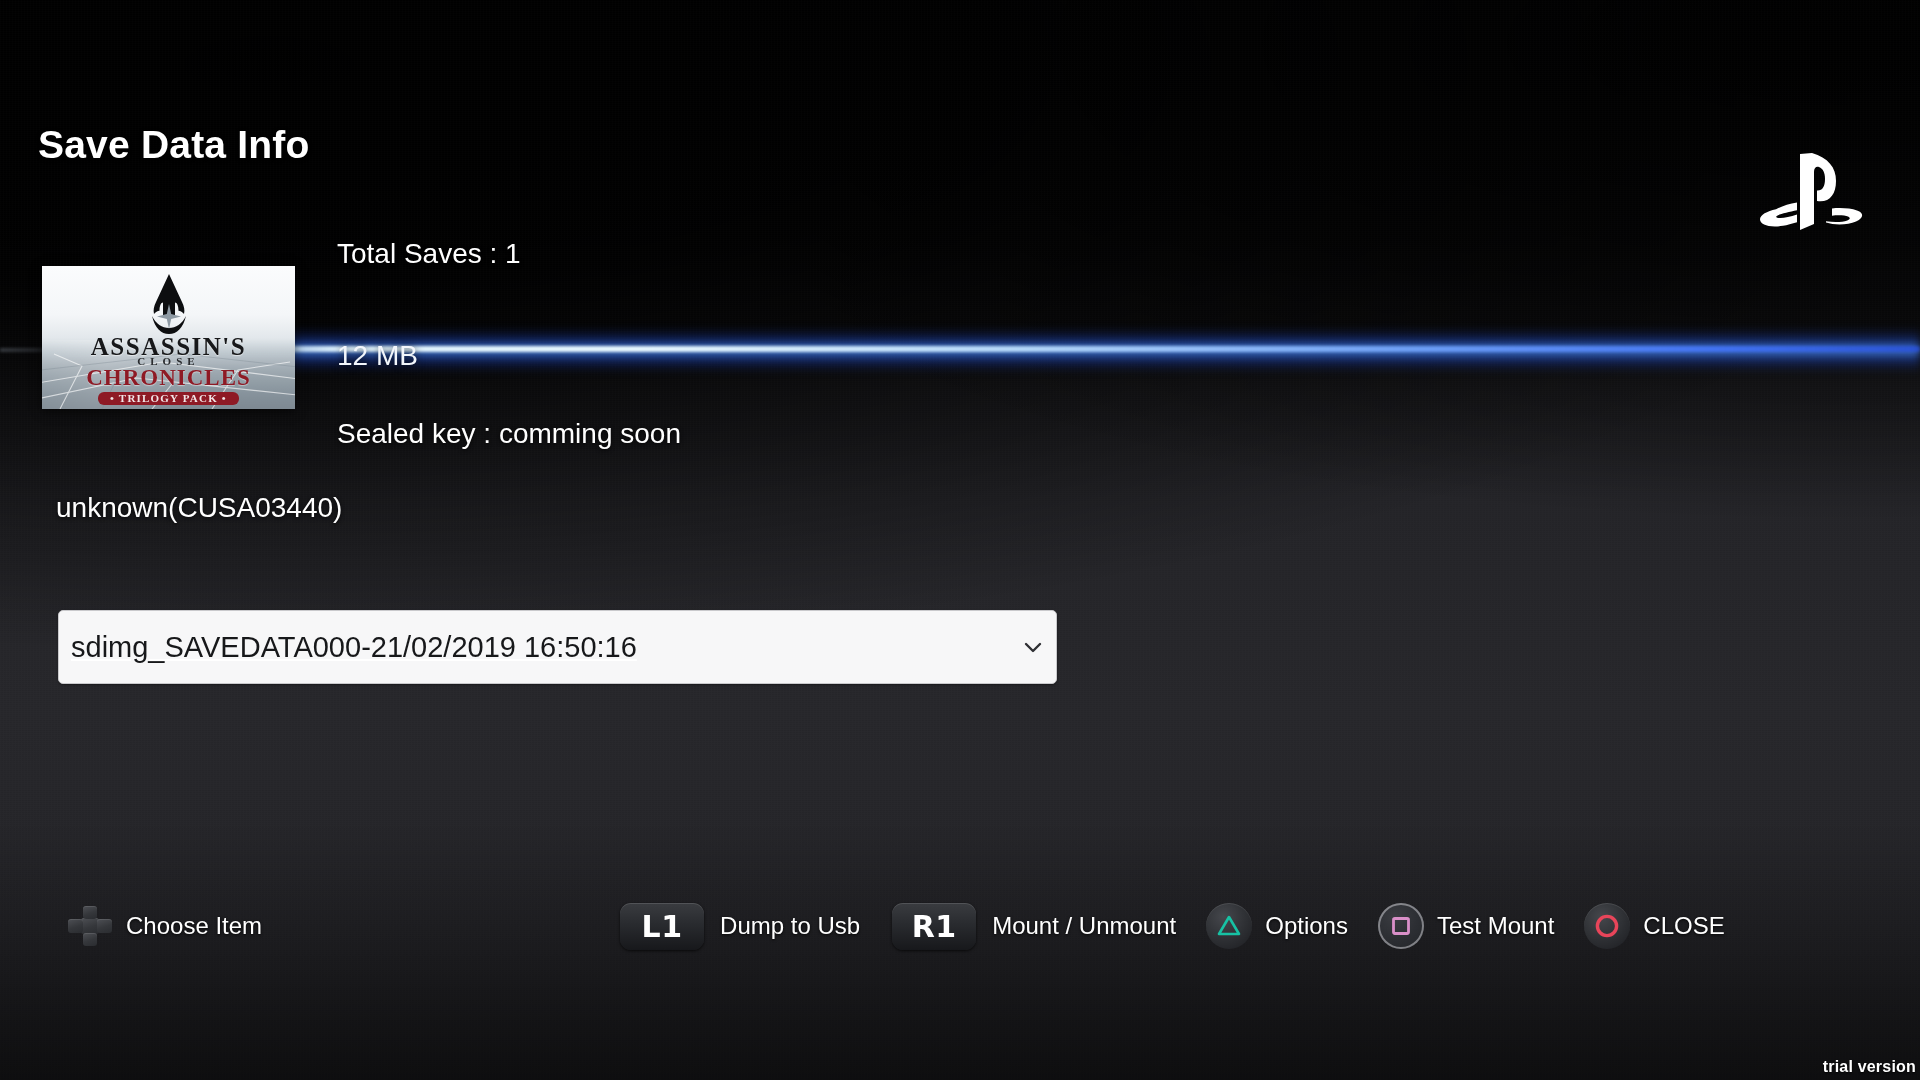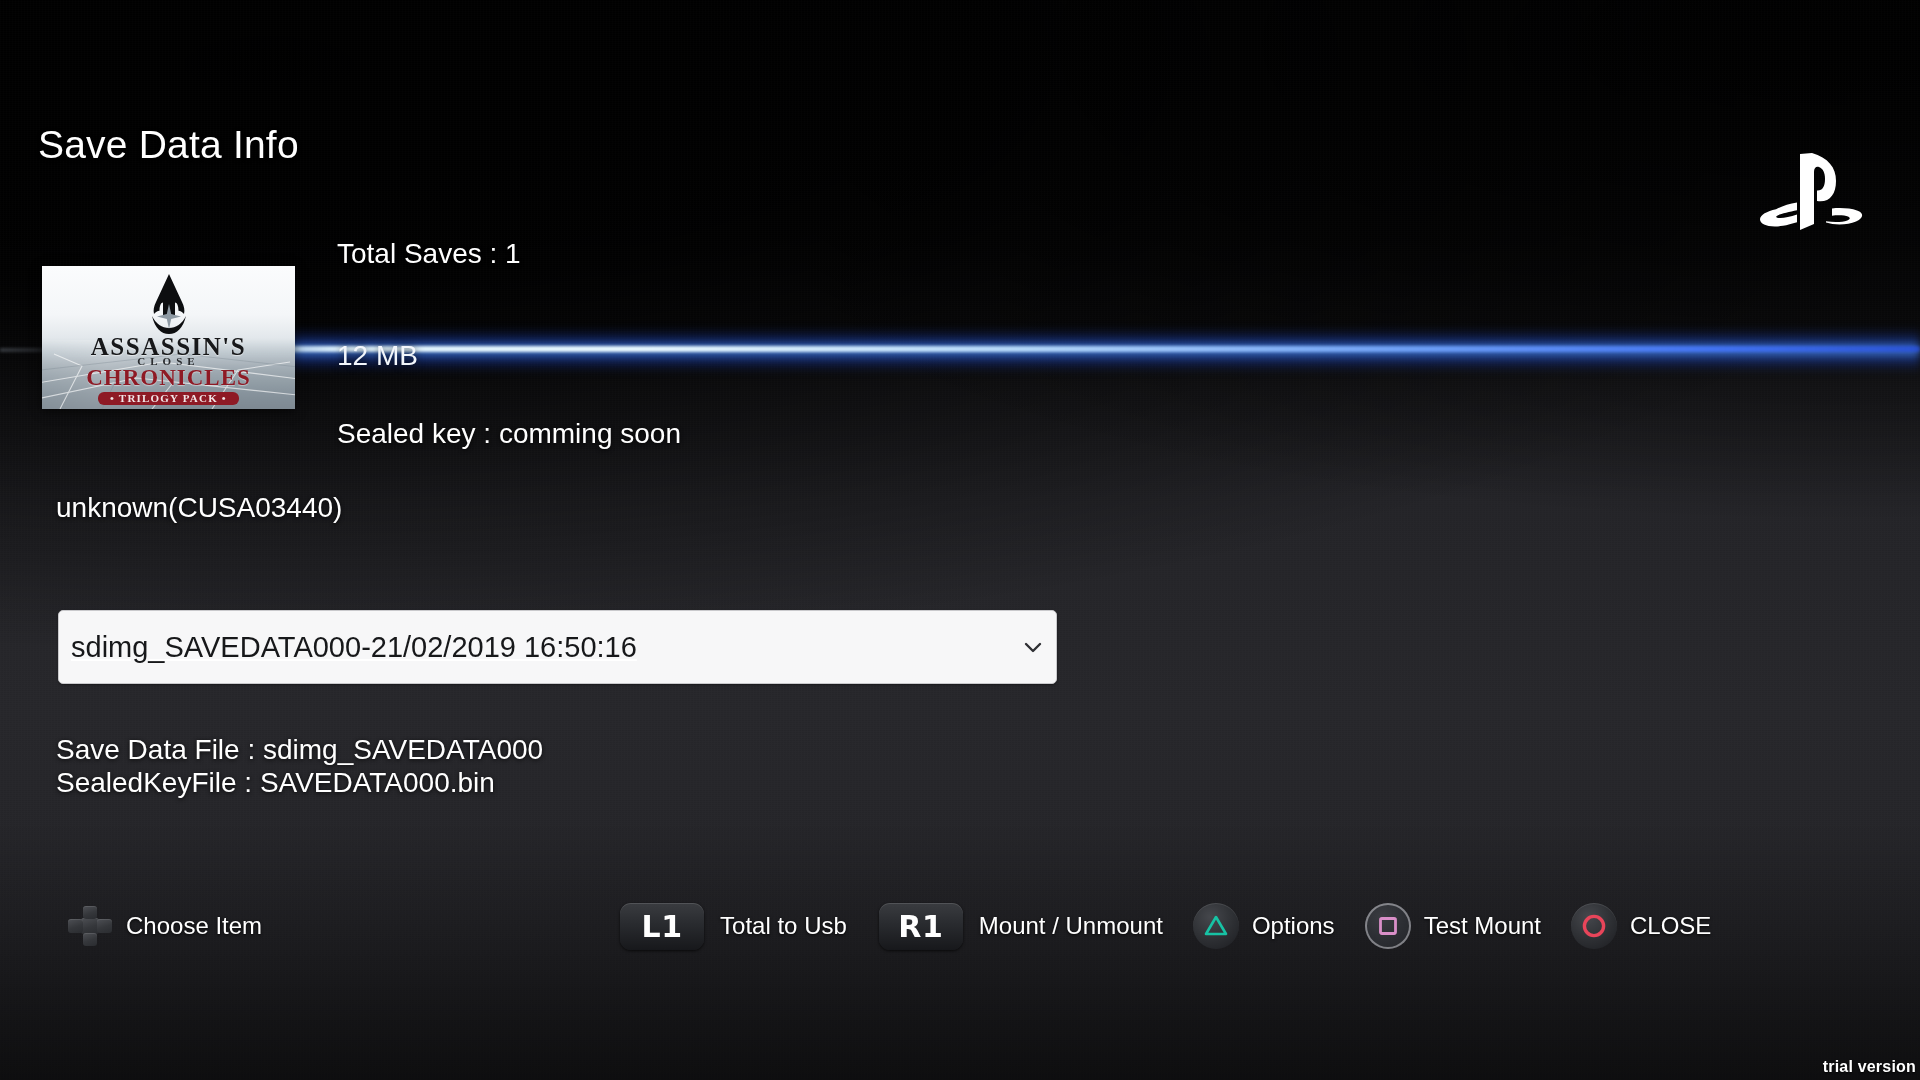--- a/index.html
+++ b/index.html
@@ -118,21 +118,21 @@
     background: linear-gradient(90deg, rgba(140,150,165,0.35), rgba(110,120,135,0.12));
     filter: blur(1.4px);
   }
 
   
   .page-title {
     position: absolute;
     left: 38px;
     top: 123px;
     font-size: 39px;
-    font-weight: 400;
+    font-weight: 700;
     letter-spacing: 0.2px;
     color: #ffffff;
     text-shadow: 0 1px 4px rgba(0,0,0,0.8);
   }
   .ps-logo {
     position: absolute;
     right: 52px;
     top: 146px;
     width: 112px;
     height: 92px;
@@ -475,41 +475,37 @@
 
   <div class="save-select">
     <div class="save-select-value">sdimg_SAVEDATA000-21/02/2019 16:50:16</div>
     <div class="save-select-chevron">
       <svg viewBox="0 0 22 22" width="22" height="22" aria-hidden="true">
         <path d="M4 8 L11 15 L18 8" fill="none" stroke="#2f3034" stroke-width="2.4" stroke-linecap="round" stroke-linejoin="round"></path>
       </svg>
     </div>
   </div>
 
-  <div class="file-lines">
-    <div>Save Data File : sdimg_SAVEDATA000</div>
-    <div>SealedKeyFile : SAVEDATA000.bin</div>
-  </div>
 
   <div class="hint-bar">
 
     <div class="hint gap-left">
       <div class="dpad">
         <span class="dp-mid"></span>
         <span class="dp-up"></span>
         <span class="dp-down"></span>
         <span class="dp-left"></span>
         <span class="dp-right"></span>
       </div>
       <div class="hint-label">Choose Item</div>
     </div>
 
     <div class="hint" style="margin-left:358px;">
       <div class="shoulder">L1</div>
-      <div class="hint-label">Total to Usb</div>
+      <div class="hint-label">Dump to Usb</div>
     </div>
 
     <div class="hint gap-2">
       <div class="shoulder">R1</div>
       <div class="hint-label">Mount / Unmount</div>
     </div>
 
     <div class="hint gap-3">
       <div class="facebtn">
         <svg viewBox="0 0 30 30" width="30" height="30" aria-hidden="true">

